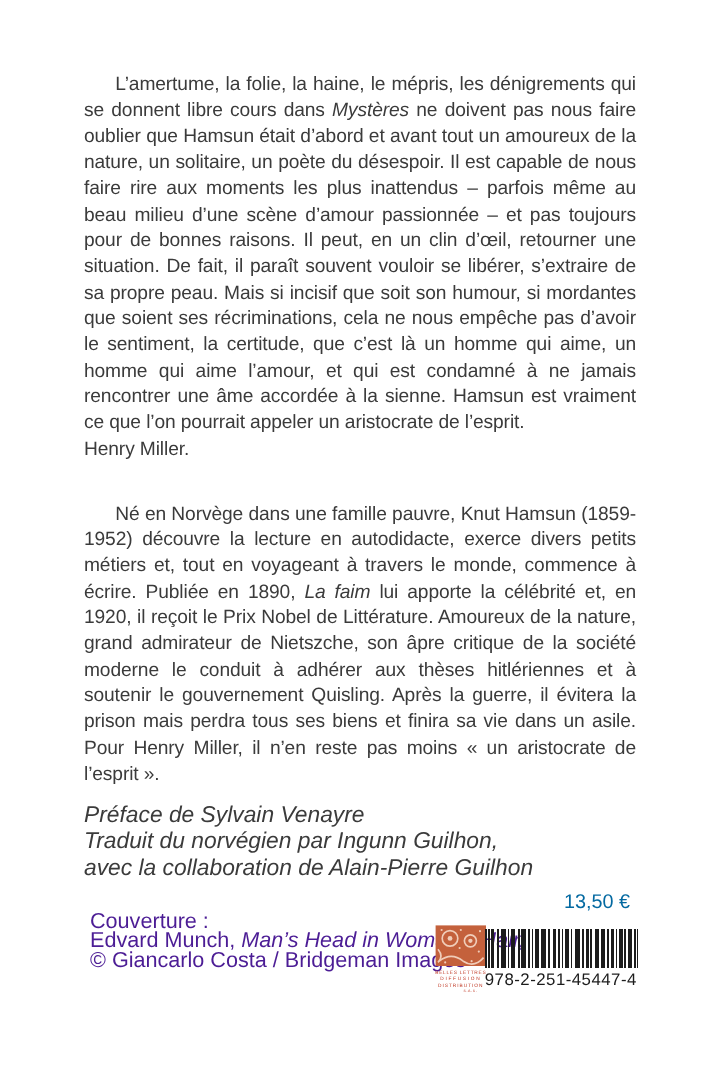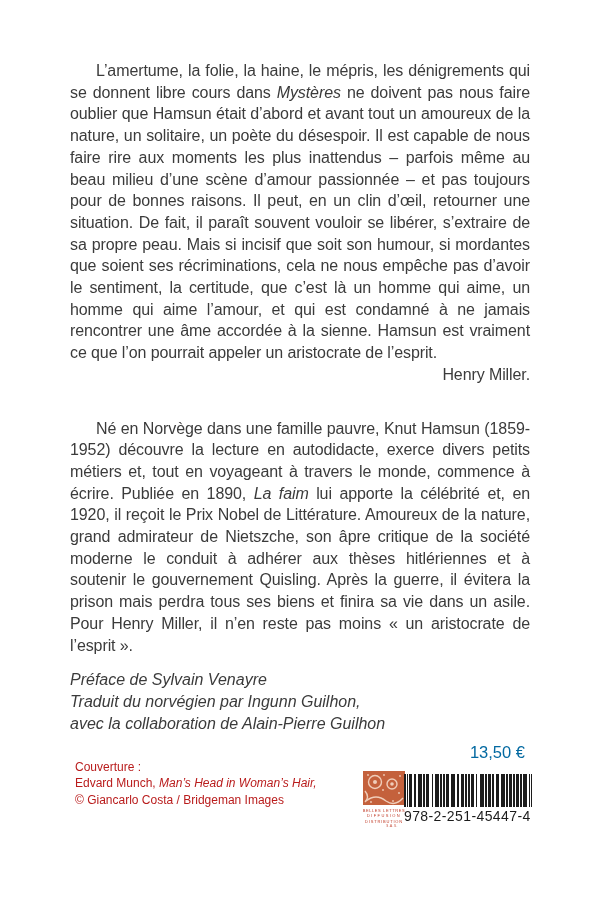--- a/index.html
+++ b/index.html
@@ -13,31 +13,31 @@
 
   .text-column {
     position:absolute; left:70px; top:60px; width:460px;
     color:#3b3b3b;
   }
   .body-text {
     margin:0; font-size:16px; line-height:21.7px;
     text-align:justify; letter-spacing:-0.1px;
   }
   .indent { text-indent:26px; }
-  .attribution { text-align:right; }
+  .attribution { }
   .bio { margin-top:32px; }
   .italic-line {
-    margin:0; font-style:italic; font-size:16px; line-height:21.7px;
+    margin:0; font-style:italic; font-size:19px; line-height:21.7px;
   }
   .preface { margin-top:13px; }
   .translation { }
 
   .cover-credit {
     position:absolute; left:75px; top:759px;
-    font-size:12px; line-height:16.4px; color:#b91c1c;
+    font-size:18px; line-height:16.4px; color:#4c1d95;
     letter-spacing:0;
   }
 
   .price {
     position:absolute; left:404px; top:743px; width:121px;
     text-align:right; font-size:16.5px; color:#0369a1;
   }
 
   .publisher-logo { position:absolute; left:362px; top:771px; width:44px; height:60px; }
 

